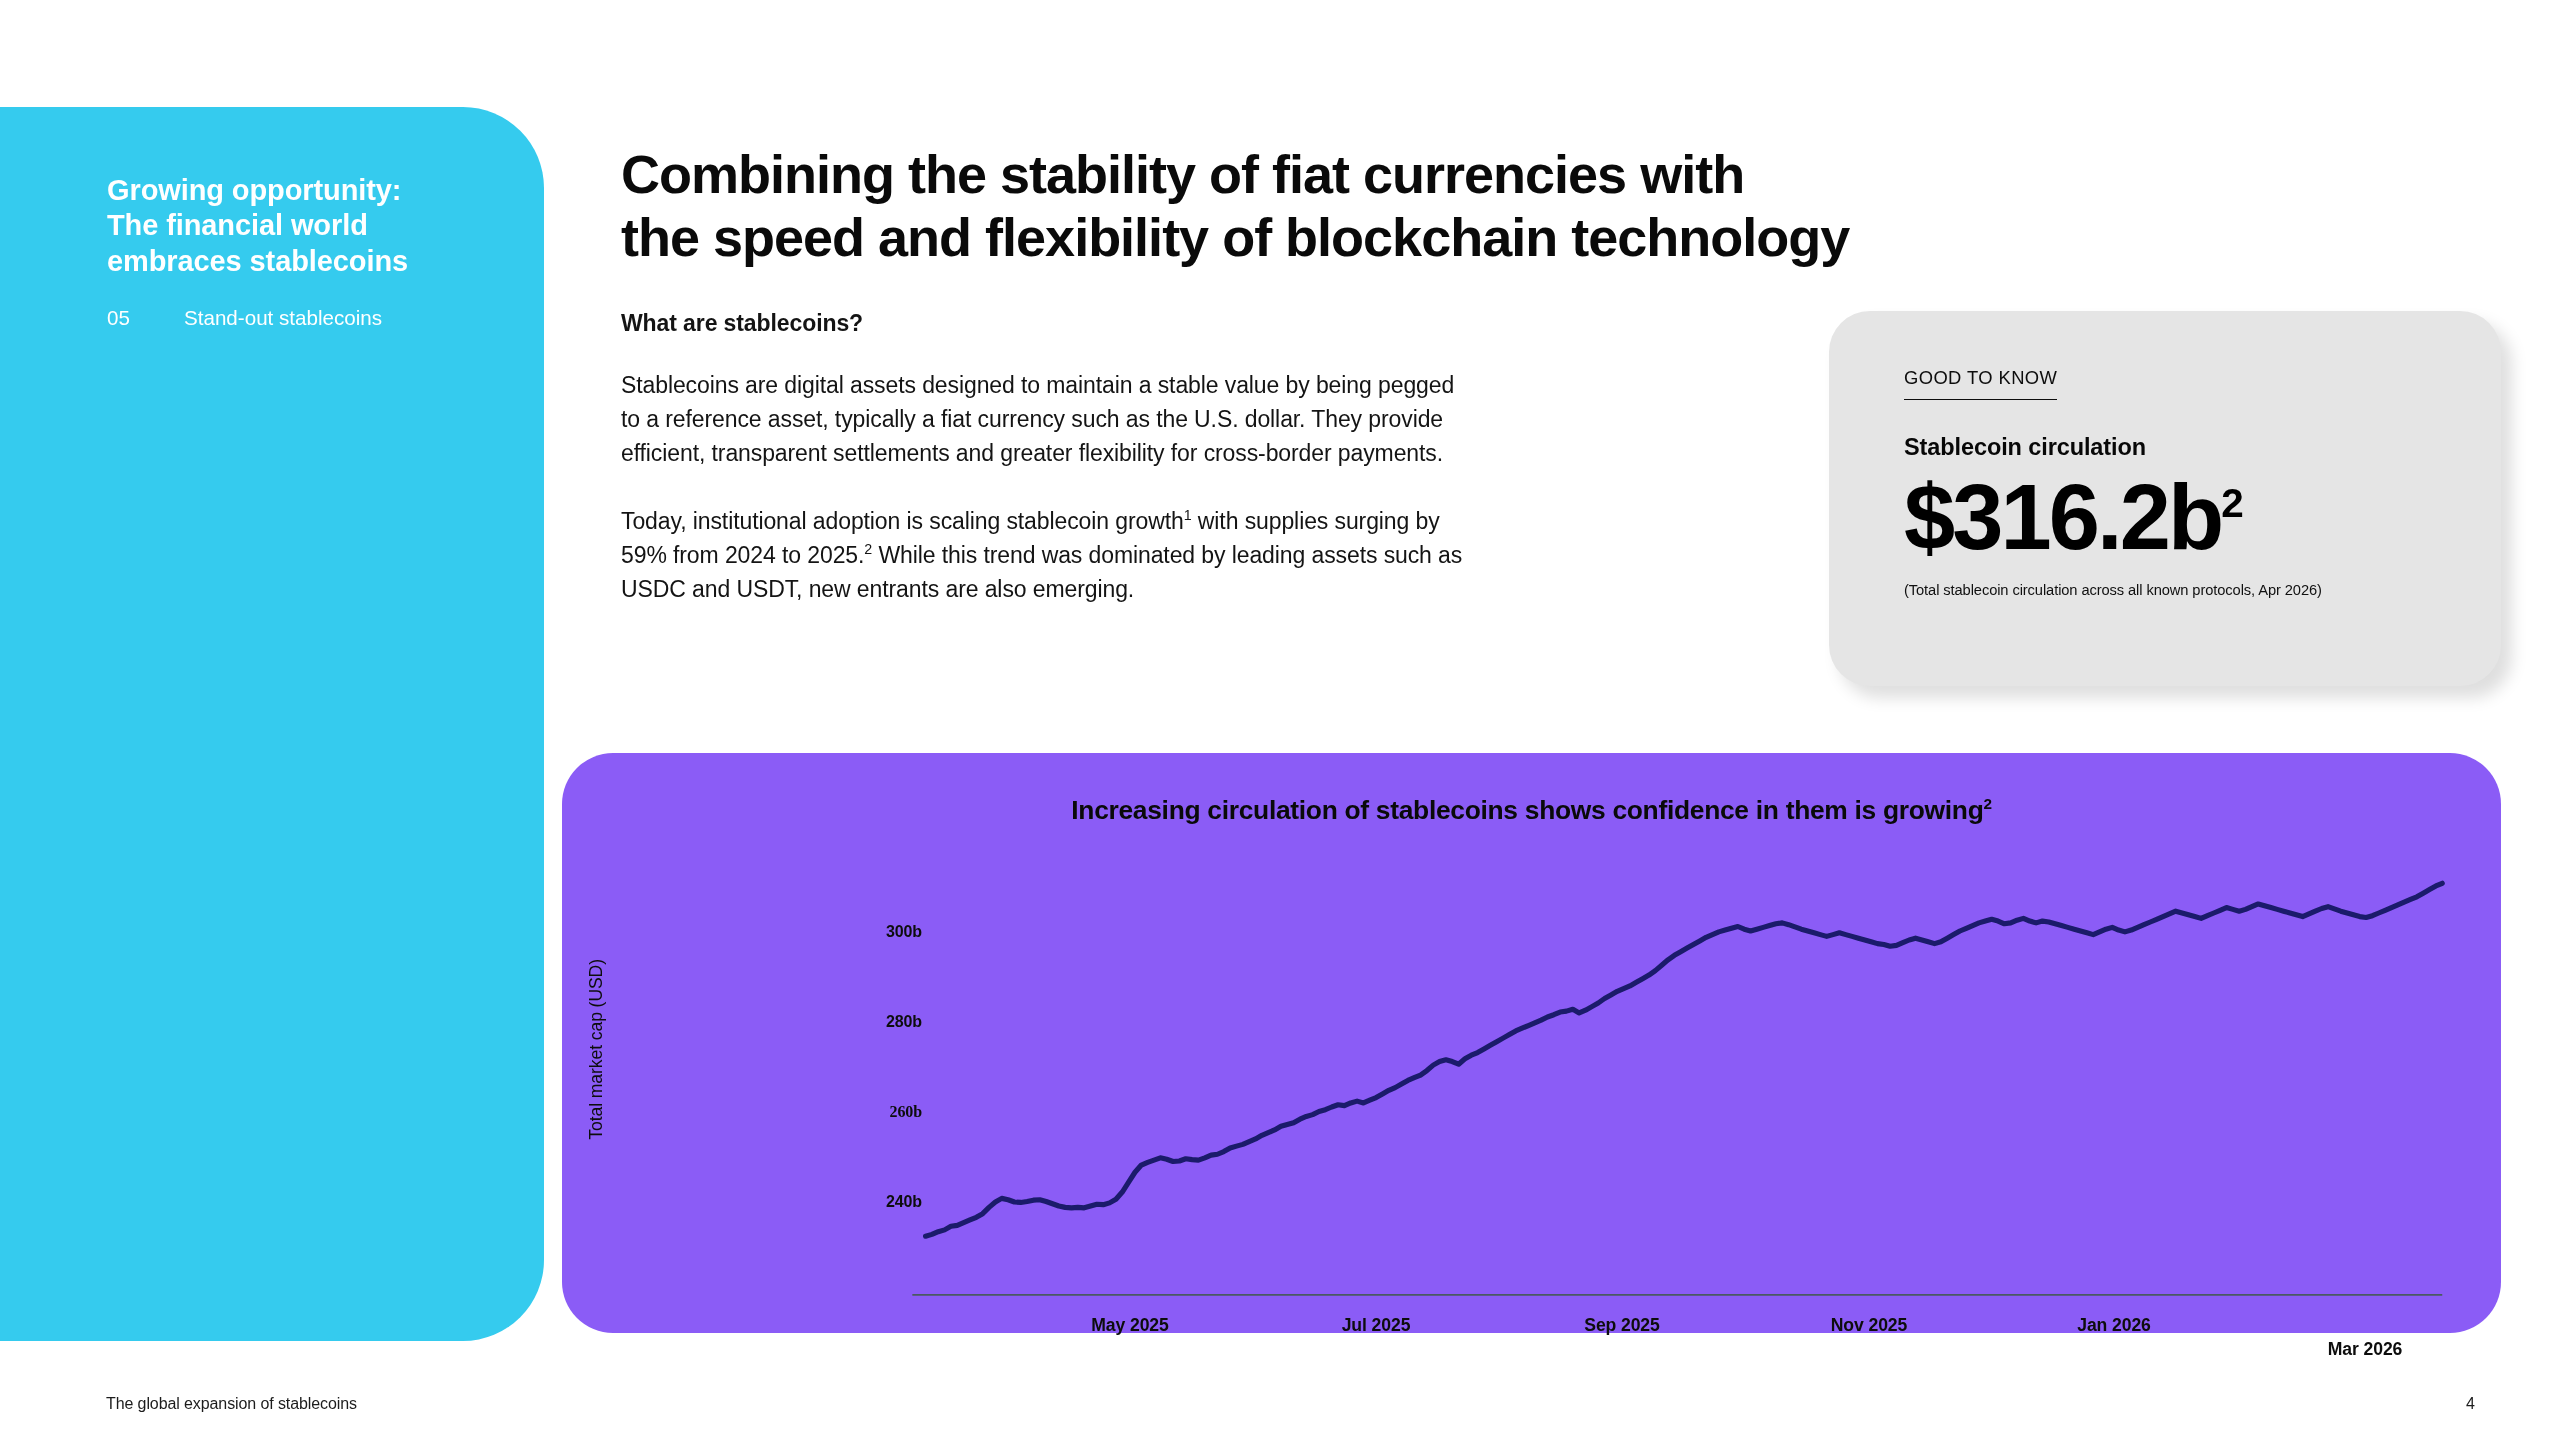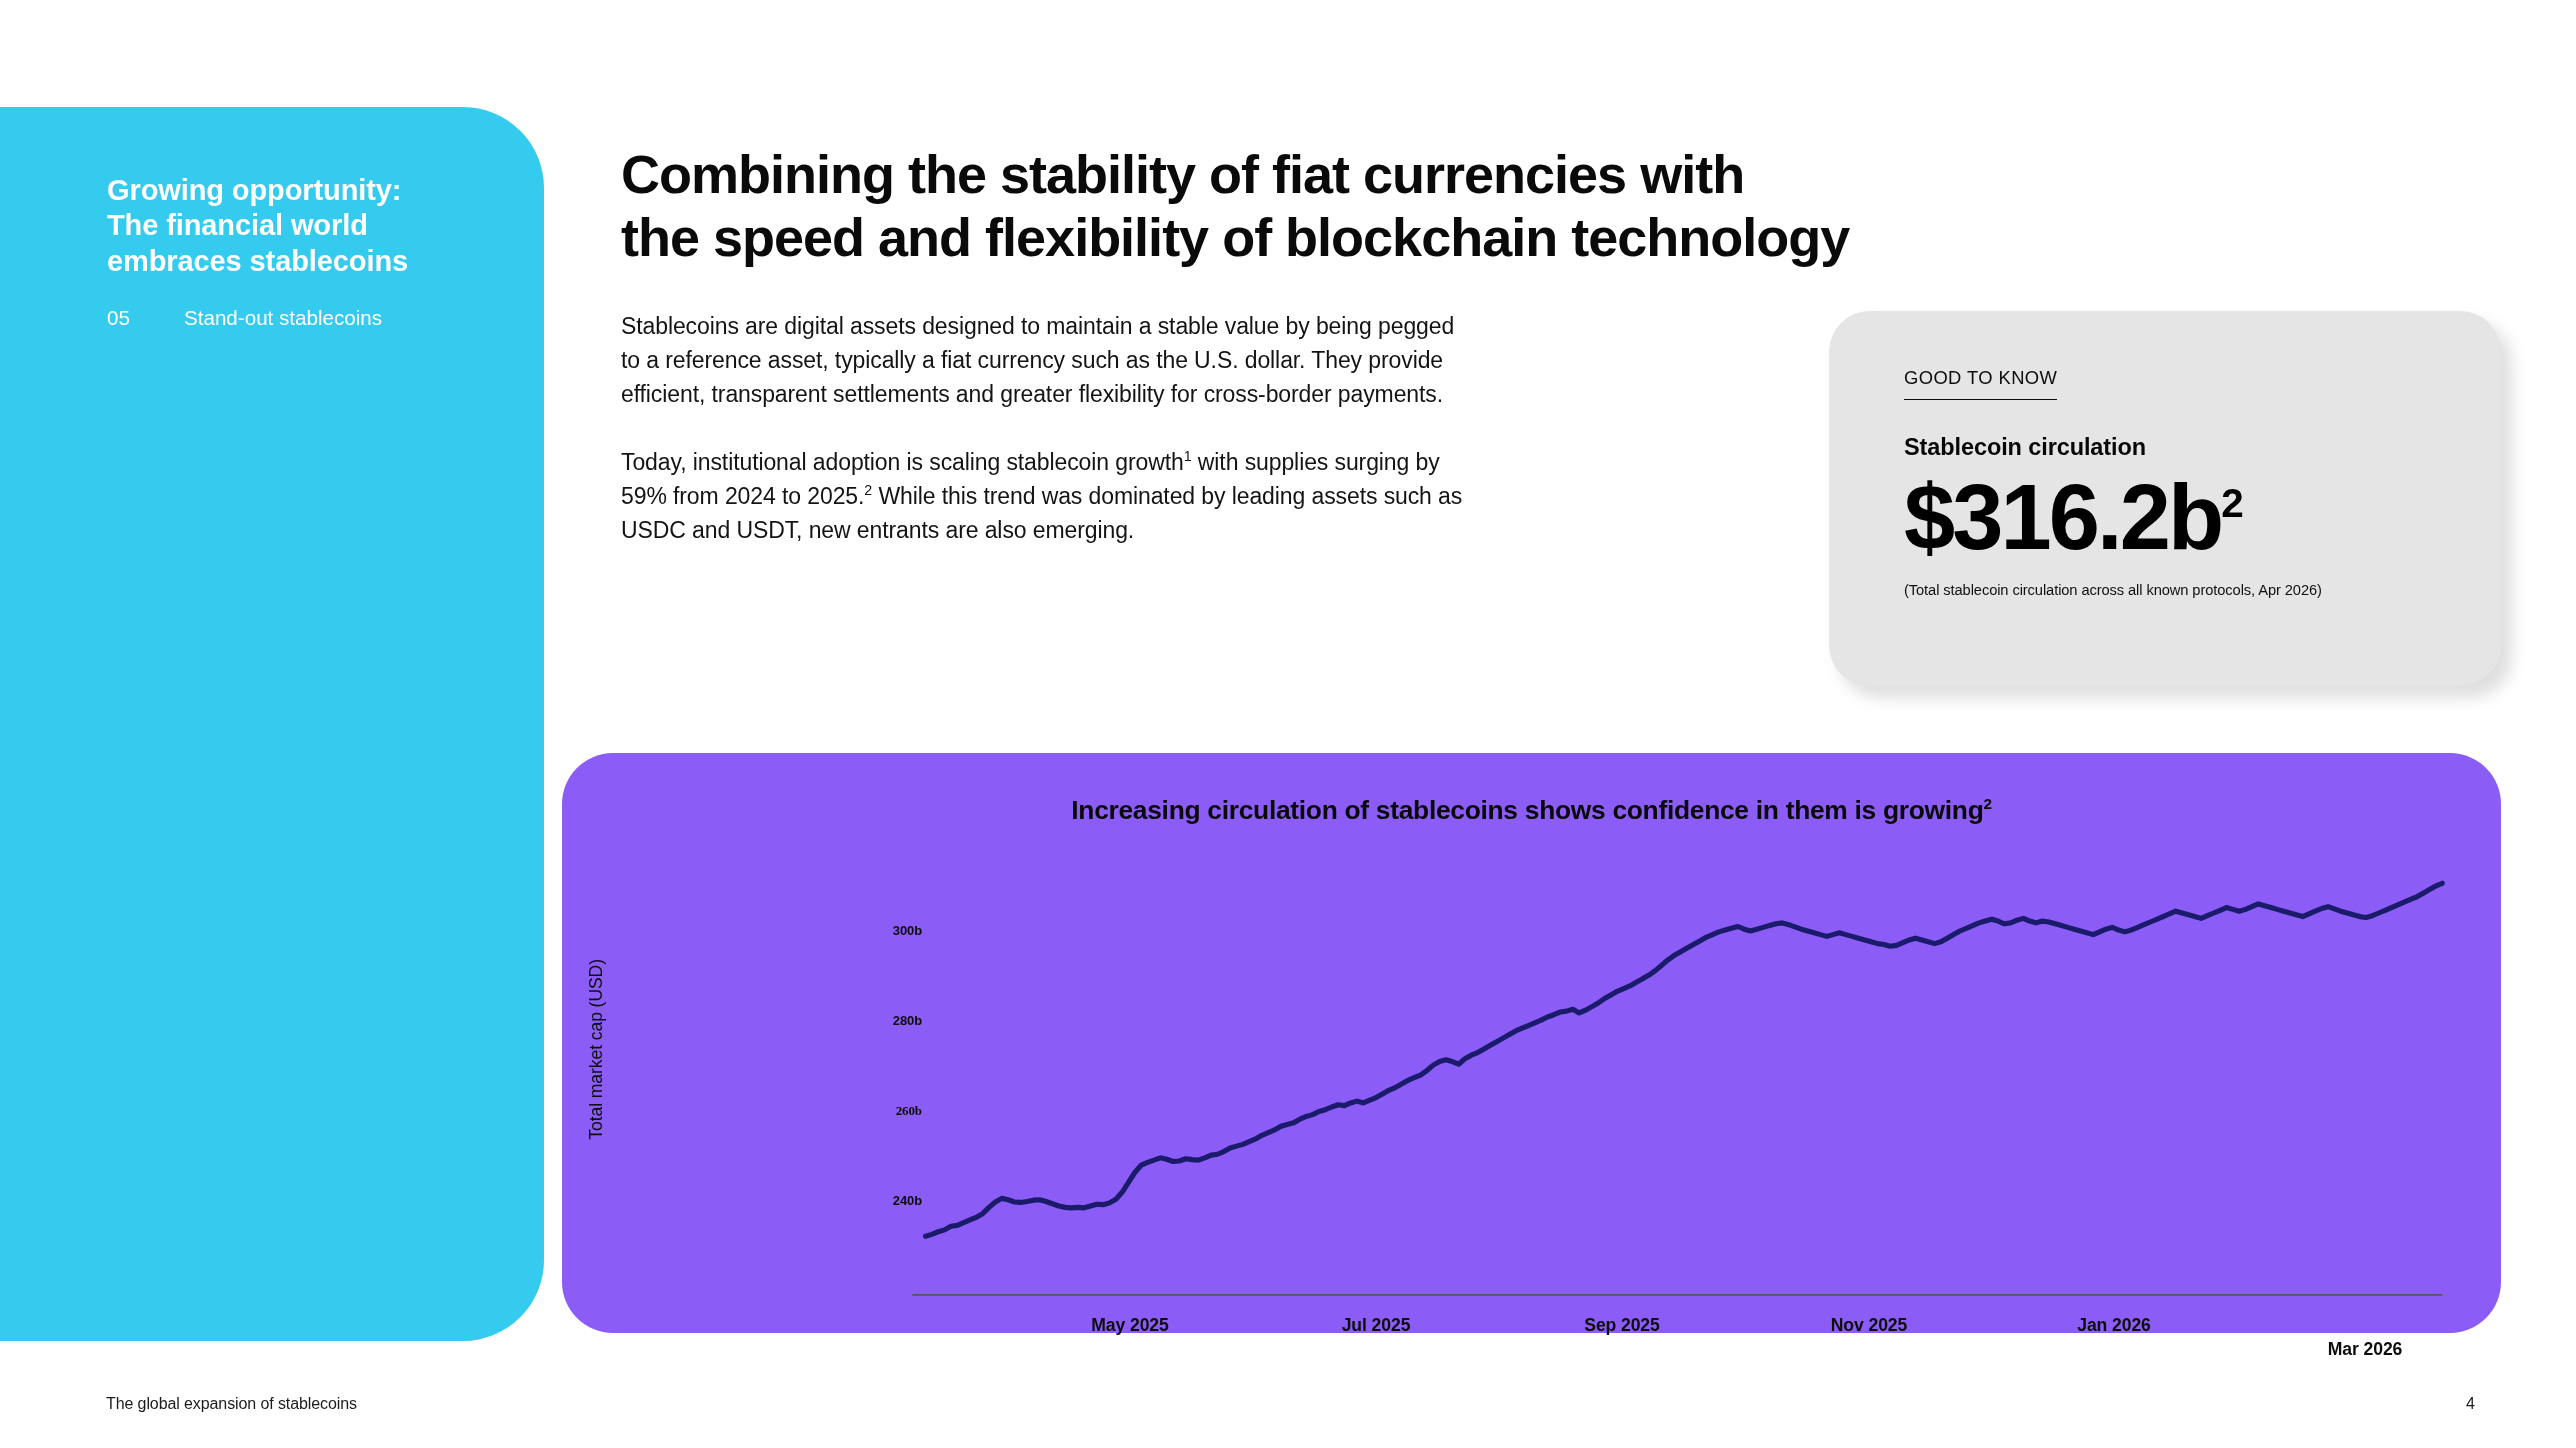--- a/index.html
+++ b/index.html
@@ -88,21 +88,21 @@
     font-size:26.4px;font-weight:700;color:#0a0a0a;letter-spacing:-0.3px;
   }
   #chart-title sup{font-size:0.58em;vertical-align:super;}
   #ylabel{
     position:absolute;left:24px;top:206px;
     transform-origin:0 0;transform:rotate(-90deg) translate(-100%,0);
     font-size:17.6px;color:#0d0d0d;white-space:nowrap;letter-spacing:-0.1px;
   }
   .ytick{
     position:absolute;right:0;width:103px;text-align:right;
-    font-size:13px;font-weight:700;color:#0d0d0d;letter-spacing:-0.1px;
+    font-size:16px;font-weight:700;color:#0d0d0d;letter-spacing:-0.1px;
   }
   #ytick-wrap{position:absolute;left:132px;top:0;width:228px;height:100%;}
   .xtick{
     position:absolute;font-size:17.6px;font-weight:700;color:#0d0d0d;
     transform:translateX(-50%);letter-spacing:-0.1px;white-space:nowrap;
   }
   #plot{position:absolute;left:0;top:0;width:100%;height:100%;}
 
   
   #footer-left{
@@ -129,20 +129,21 @@
   </div>
 
 </div>
 
 <h1 id="heading">
   <span class="hl">Combining the stability of fiat currencies with</span>
   <span class="hl">the speed and flexibility of blockchain technology</span>
 </h1>
 
 <div id="body-copy">
+  <div id="subhead">What are stablecoins?</div>
   <p class="para">Stablecoins are digital assets designed to maintain a stable value by being pegged to a reference asset, typically a fiat currency such as the U.S. dollar. They provide efficient, transparent settlements and greater flexibility for cross-border payments.</p>
   <p class="para"><span>Today, institutional adoption is scaling stablecoin growth</span><sup>1</sup><span> with supplies surging by 59% from 2024 to 2025.</span><sup>2</sup><span> While this trend was dominated by leading assets such as USDC and USDT, new entrants are also emerging.</span></p>
 </div>
 
 <div id="gtk-card">
   <div><span id="gtk-eyebrow">GOOD TO KNOW</span></div>
   <div id="gtk-label">Stablecoin circulation</div>
   <div id="gtk-value"><span>$316.2b</span><sup>2</sup></div>
   <div id="gtk-note">(Total stablecoin circulation across all known protocols, Apr 2026)</div>
 </div>

